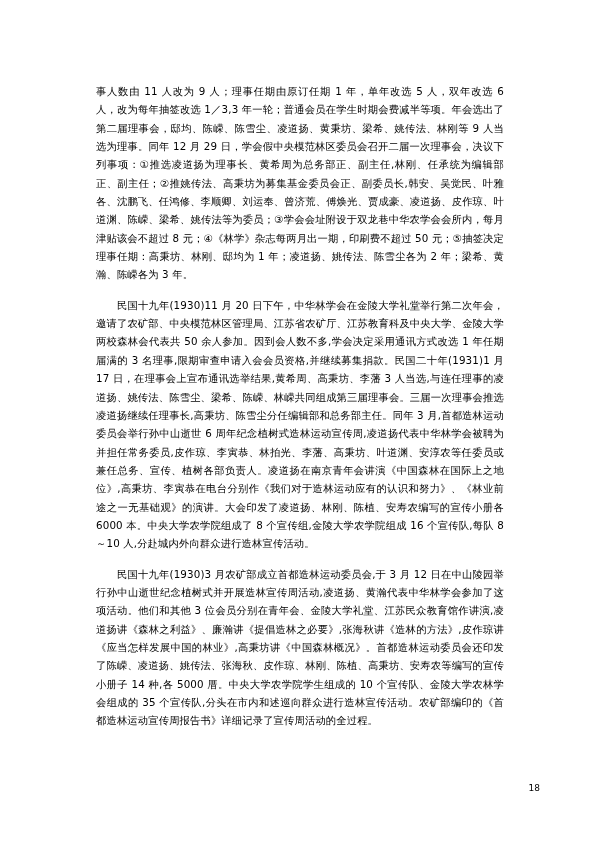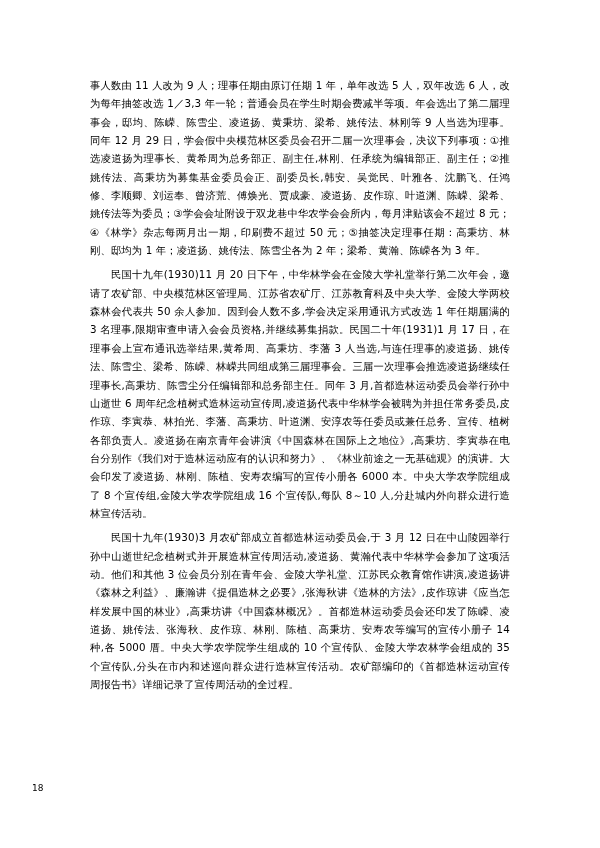--- a/index.html
+++ b/index.html
@@ -19,43 +19,42 @@
     box-sizing: border-box;
     overflow: hidden;
   }
   .content {
     position: absolute;
     left: 84px;
     top: 70px;
     width: 432px;
   }
   p.para {
-    margin: 6px;
+    margin: 12px;
     font-family: "DejaVu Sans", "Liberation Sans", sans-serif;
     font-size: 10.3px;
     line-height: 18.35px;
     color: #000000;
     text-align: justify;
     text-justify: inter-ideograph;
     letter-spacing: 0.15px;
     text-indent: 0;
   }
   p.indent {
     text-indent: 21px;
   }
   .folio {
     position: absolute;
     left: 0;
     top: 783px;
     width: 540px;
-    text-align: left;
+    text-align: right;
     font-family: "DejaVu Sans", "Liberation Sans", sans-serif;
     font-size: 9px;
     color: #000000;
-    margin-left: 32px;
   }
 </style>
 </head>
 <body>
 
 <div class="page">
   <div class="content">
     <p class="para">事人数由 11 人改为 9 人；理事任期由原订任期 1 年，单年改选 5 人，双年改选 6 人，改为每年抽签改选 1／3,3 年一轮；普通会员在学生时期会费减半等项。年会选出了第二届理事会，邸均、陈嵘、陈雪尘、凌道扬、黄秉坊、梁希、姚传法、林刚等 9 人当选为理事。同年 12 月 29 日，学会假中央模范林区委员会召开二届一次理事会，决议下列事项：①推选凌道扬为理事长、黄希周为总务部正、副主任,林刚、任承统为编辑部正、副主任；②推姚传法、高秉坊为募集基金委员会正、副委员长,韩安、吴觉民、叶雅各、沈鹏飞、任鸿修、李顺卿、刘运奉、曾济荒、傅焕光、贾成豪、凌道扬、皮作琼、叶道渊、陈嵘、梁希、姚传法等为委员；③学会会址附设于双龙巷中华农学会会所内，每月津贴该会不超过 8 元；④《林学》杂志每两月出一期，印刷费不超过 50 元；⑤抽签决定理事任期：高秉坊、林刚、邸均为 1 年；凌道扬、姚传法、陈雪尘各为 2 年；梁希、黄瀚、陈嵘各为 3 年。</p>
     <p class="para indent">民国十九年(1930)11 月 20 日下午，中华林学会在金陵大学礼堂举行第二次年会，邀请了农矿部、中央模范林区管理局、江苏省农矿厅、江苏教育科及中央大学、金陵大学两校森林会代表共 50 余人参加。因到会人数不多,学会决定采用通讯方式改选 1 年任期届满的 3 名理事,限期审查申请入会会员资格,并继续募集捐款。民国二十年(1931)1 月 17 日，在理事会上宣布通讯选举结果,黄希周、高秉坊、李藩 3 人当选,与连任理事的凌道扬、姚传法、陈雪尘、梁希、陈嵘、林嵘共同组成第三届理事会。三届一次理事会推选凌道扬继续任理事长,高秉坊、陈雪尘分任编辑部和总务部主任。同年 3 月,首都造林运动委员会举行孙中山逝世 6 周年纪念植树式造林运动宣传周,凌道扬代表中华林学会被聘为并担任常务委员,皮作琼、李寅恭、林拍光、李藩、高秉坊、叶道渊、安淳农等任委员或兼任总务、宣传、植树各部负责人。凌道扬在南京青年会讲演《中国森林在国际上之地位》,高秉坊、李寅恭在电台分别作《我们对于造林运动应有的认识和努力》、《林业前途之一无基础观》的演讲。大会印发了凌道扬、林刚、陈植、安寿农编写的宣传小册各 6000 本。中央大学农学院组成了 8 个宣传组,金陵大学农学院组成 16 个宣传队,每队 8～10 人,分赴城内外向群众进行造林宣传活动。</p>
     <p class="para indent">民国十九年(1930)3 月农矿部成立首都造林运动委员会,于 3 月 12 日在中山陵园举行孙中山逝世纪念植树式并开展造林宣传周活动,凌道扬、黄瀚代表中华林学会参加了这项活动。他们和其他 3 位会员分别在青年会、金陵大学礼堂、江苏民众教育馆作讲演,凌道扬讲《森林之利益》、廉瀚讲《提倡造林之必要》,张海秋讲《造林的方法》,皮作琼讲《应当怎样发展中国的林业》,高秉坊讲《中国森林概况》。首都造林运动委员会还印发了陈嵘、凌道扬、姚传法、张海秋、皮作琼、林刚、陈植、高秉坊、安寿农等编写的宣传小册子 14 种,各 5000 厝。中央大学农学院学生组成的 10 个宣传队、金陵大学农林学会组成的 35 个宣传队,分头在市内和述巡向群众进行造林宣传活动。农矿部编印的《首都造林运动宣传周报告书》详细记录了宣传周活动的全过程。</p>

